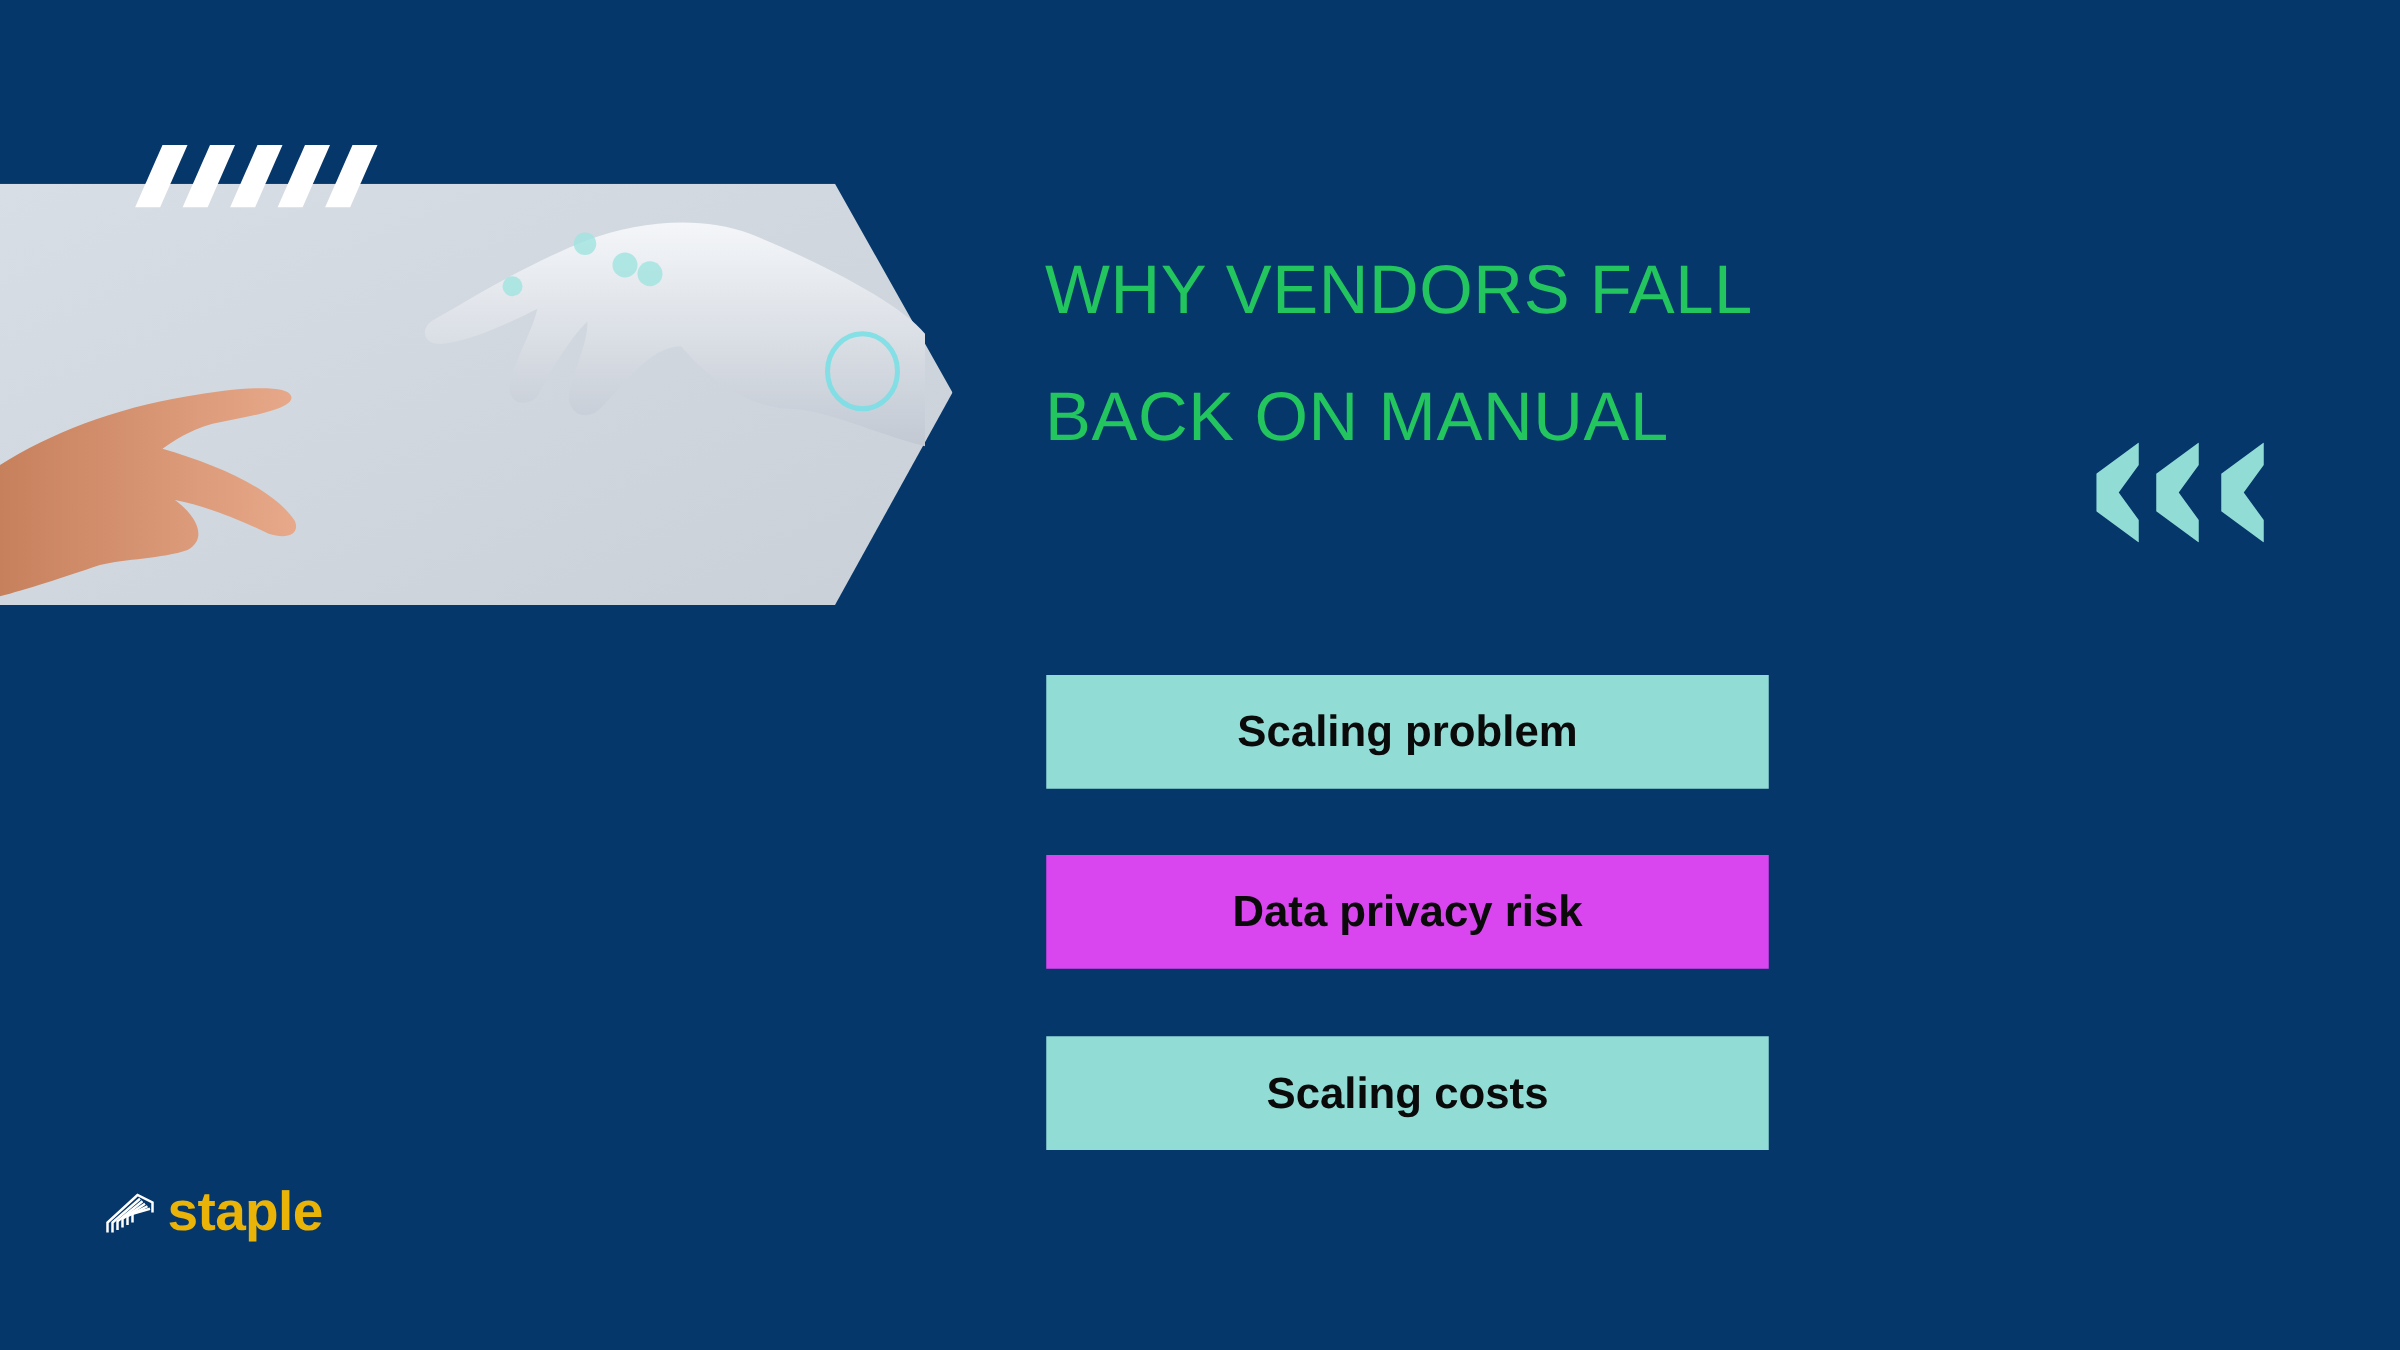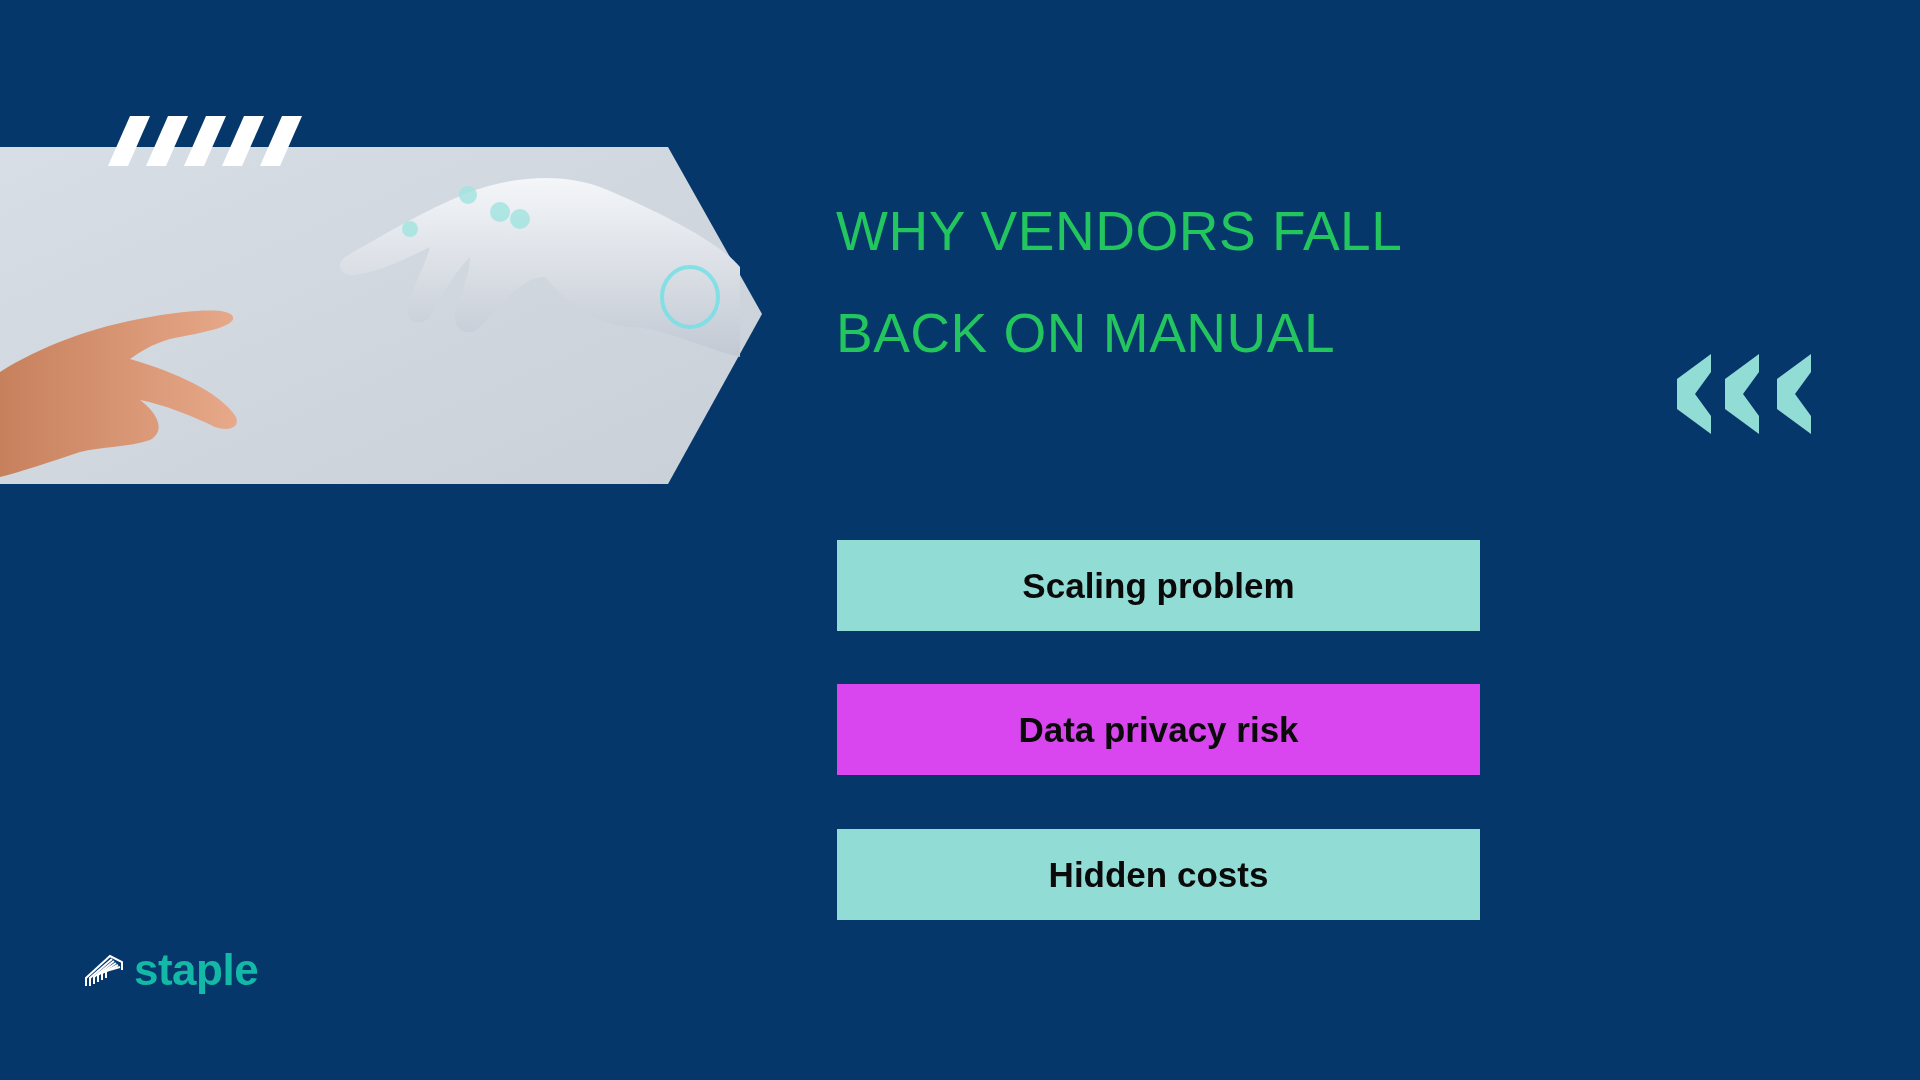--- a/index.html
+++ b/index.html
@@ -2,23 +2,23 @@
 <html><head>
 <meta charset="utf-8">
 <style>
   html, body { margin:0; padding:0; }
   body { width:1920px; height:1080px; overflow:hidden; background:#06376b; font-family:"Liberation Sans", sans-serif; position:relative; }
   .image-panel { position:absolute; left:0; top:147px; width:762px; height:337px; }
   .image-panel svg { display:block; }
   .stripes { position:absolute; left:108px; top:116px; width:210px; height:50px; }
   .title { position:absolute; left:836px; top:180px; width:900px; color:#22c55e; font-size:55px; line-height:102px; font-weight:400; letter-spacing:0.5px; margin:0; }
   .chevrons { position:absolute; left:1677px; top:354px; width:136px; height:80px; }
-  .reason { position:absolute; left:837px; width:643px; height:91px; display:flex; align-items:center; justify-content:center; font-weight:700; font-size:35px; color:#0a0a0a; box-sizing:border-box; cursor:pointer; }
+  .reason { position:absolute; left:837px; width:578px; height:91px; display:flex; align-items:center; justify-content:center; font-weight:700; font-size:35px; color:#0a0a0a; box-sizing:border-box; cursor:pointer; }
   .logo { position:absolute; left:82px; top:945px; display:flex; align-items:center; gap:8px; }
-  .logo-text { color:#14b8a6; font-weight:700; font-size:44px; letter-spacing:-0.5px; }
+  .logo-text { color:#eab308; font-weight:700; font-size:44px; letter-spacing:-0.5px; }
 </style>
 </head>
 <body>
 
 <div class="image-panel">
   <svg width="762" height="337" viewBox="0 0 762 337">
     <defs>
       <linearGradient id="bg" x1="0" y1="0" x2="1" y2="1">
         <stop offset="0" stop-color="#d8dee5"></stop>
         <stop offset="1" stop-color="#c9d0d8"></stop>
@@ -68,21 +68,21 @@
   <polygon points="134,0 134,18 118,40 134,62 134,80 100,55 100,25" fill="#92dcd6"></polygon>
 </svg>
 
 <div class="reason" style="top:540px;background:#92dcd6;">
   <span>Scaling problem</span>
 </div>
 <div class="reason" style="top:684px;background:#d946ef;">
   <span>Data privacy risk</span>
 </div>
 <div class="reason" style="top:829px;background:#92dcd6;">
-  <span>Hidden costs</span>
+  <span>Scaling costs</span>
 </div>
 
 <div class="logo">
   <svg width="44" height="44" viewBox="0 0 44 44">
     <g fill="none" stroke="#ffffff" stroke-width="2">
       <path d="M4,38 L4,30 L28,8 L40,14 L40,22"></path>
       <path d="M8,38 L8,30 L30,11"></path>
       <path d="M12,36 L12,29 L32,13"></path>
       <path d="M16,34 L16,27 L34,15"></path>
       <path d="M20,32 L20,25 L36,17"></path>

